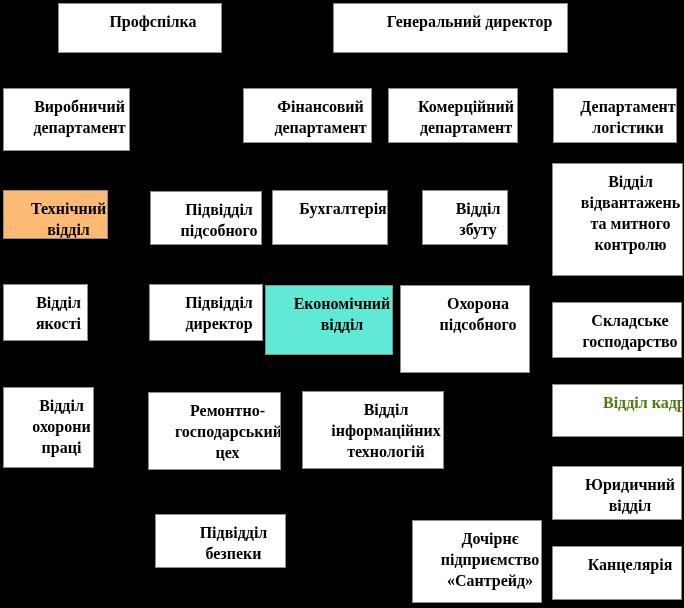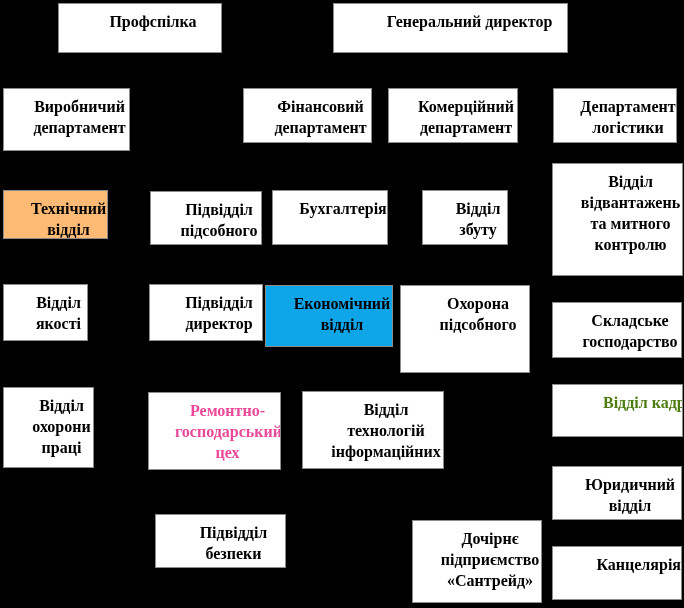--- a/index.html
+++ b/index.html
@@ -81,59 +81,59 @@
       <div class="line">контролю</div>
     </div>
     <div class="node" style="left: 3px; top: 284px; width: 85px; height: 57px; background: rgb(255, 255, 255); border-color: rgb(140, 140, 140); color: rgb(0, 0, 0);">
       <div class="line">Відділ</div>
       <div class="line">якості</div>
     </div>
     <div class="node" style="left: 149px; top: 284px; width: 114px; height: 57px; background: rgb(255, 255, 255); border-color: rgb(140, 140, 140); color: rgb(0, 0, 0);">
       <div class="line">Підвідділ</div>
       <div class="line">директор</div>
     </div>
-    <div class="node" style="left: 265px; top: 285px; width: 128px; height: 62px; background: #0ea5e9; border-color: rgb(140, 140, 140); color: rgb(0, 0, 0);">
+    <div class="node" style="left: 265px; top: 285px; width: 128px; height: 70px; background: #5eead4; border-color: rgb(140, 140, 140); color: rgb(0, 0, 0);">
       <div class="line">Економічний</div>
       <div class="line">відділ</div>
     </div>
     <div class="node" style="left: 400px; top: 285px; width: 130px; height: 88px; background: rgb(255, 255, 255); border-color: rgb(140, 140, 140); color: rgb(0, 0, 0);">
       <div class="line">Охорона</div>
       <div class="line">підсобного</div>
     </div>
     <div class="node" style="left: 552px; top: 302px; width: 130px; height: 56px; background: rgb(255, 255, 255); border-color: rgb(140, 140, 140); color: rgb(0, 0, 0);">
       <div class="line">Складське</div>
       <div class="line">господарство</div>
     </div>
     <div class="node" style="left: 552px; top: 384px; width: 131px; height: 53px; background: rgb(255, 255, 255); border-color: rgb(140, 140, 140); color: #4d7c0f; padding-left: 24px;">
       <div class="line">Відділ кадрів</div>
     </div>
     <div class="node" style="left: 3px; top: 387px; width: 91px; height: 81px; background: rgb(255, 255, 255); border-color: rgb(140, 140, 140); color: rgb(0, 0, 0);">
       <div class="line">Відділ</div>
       <div class="line">охорони</div>
       <div class="line">праці</div>
     </div>
-    <div class="node" style="left: 148px; top: 392px; width: 133px; height: 78px; background: rgb(255, 255, 255); border-color: rgb(140, 140, 140); color: #ec4899;">
+    <div class="node" style="left: 148px; top: 392px; width: 133px; height: 78px; background: rgb(255, 255, 255); border-color: rgb(140, 140, 140); color: #000000;">
       <div class="line">Ремонтно-</div>
       <div class="line">господарський</div>
       <div class="line">цех</div>
     </div>
     <div class="node" style="left: 302px; top: 391px; width: 142px; height: 78px; background: rgb(255, 255, 255); border-color: rgb(140, 140, 140); color: rgb(0, 0, 0);">
       <div class="line">Відділ</div>
+      <div class="line">інформаційних</div>
       <div class="line">технологій</div>
-      <div class="line">інформаційних</div>
     </div>
     <div class="node" style="left: 552px; top: 466px; width: 130px; height: 54px; background: rgb(255, 255, 255); border-color: rgb(140, 140, 140); color: rgb(0, 0, 0); font-family: Liberation Serif, serif;">
       <div class="line">Юридичний</div>
       <div class="line">відділ</div>
     </div>
     <div class="node" style="left: 155px; top: 514px; width: 131px; height: 54px; background: rgb(255, 255, 255); border-color: rgb(140, 140, 140); color: rgb(0, 0, 0);">
       <div class="line">Підвідділ</div>
       <div class="line">безпеки</div>
     </div>
     <div class="node" style="left: 412px; top: 520px; width: 130px; height: 83px; background: rgb(255, 255, 255); border-color: rgb(140, 140, 140); color: rgb(0, 0, 0);">
       <div class="line">Дочірнє</div>
       <div class="line">підприємство</div>
       <div class="line">«Сантрейд»</div>
     </div>
-    <div class="node" style="left: 552px; top: 546px; width: 130px; height: 54px; background: rgb(255, 255, 255); border-color: rgb(140, 140, 140); color: rgb(0, 0, 0); text-align: right;">
+    <div class="node" style="left: 552px; top: 546px; width: 130px; height: 54px; background: rgb(255, 255, 255); border-color: rgb(140, 140, 140); color: rgb(0, 0, 0);">
       <div class="line">Канцелярія</div>
     </div>
   </div>
 
 </body></html>

